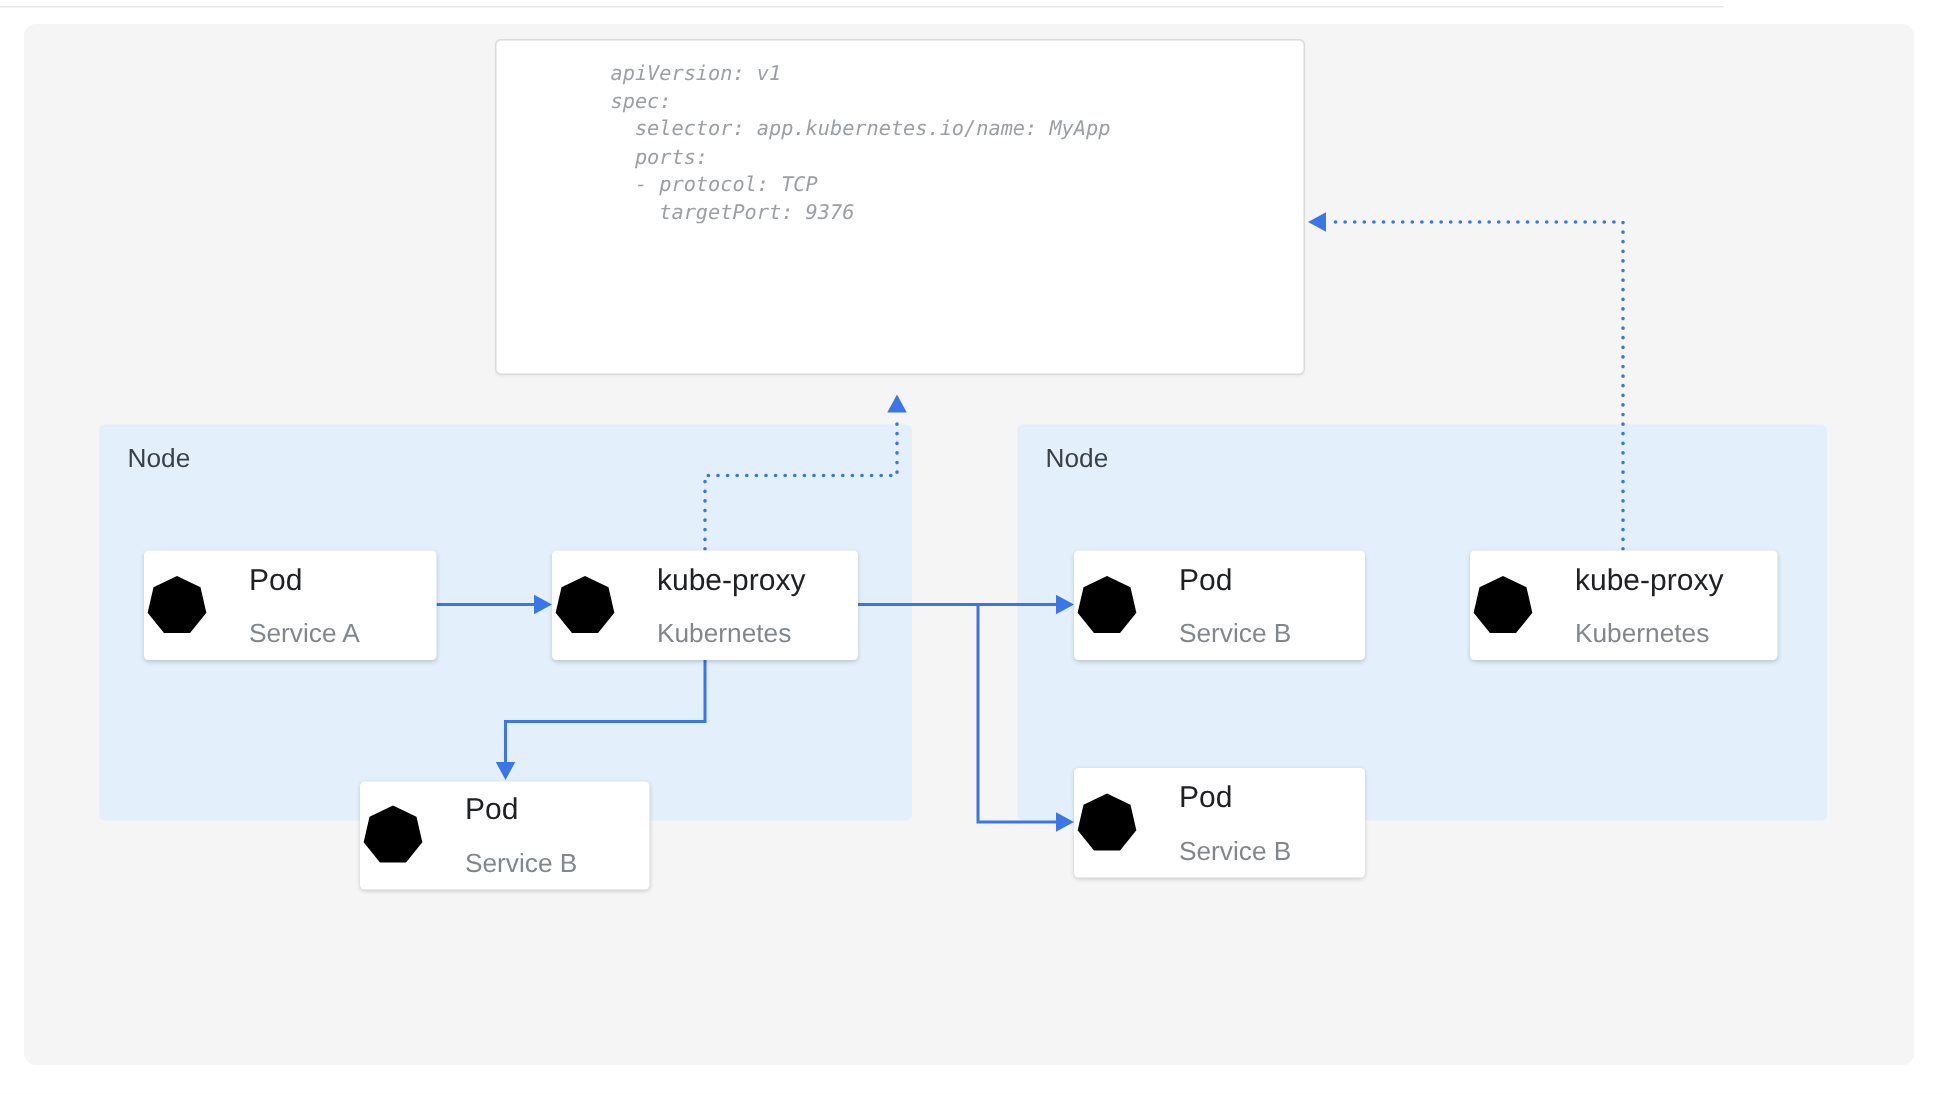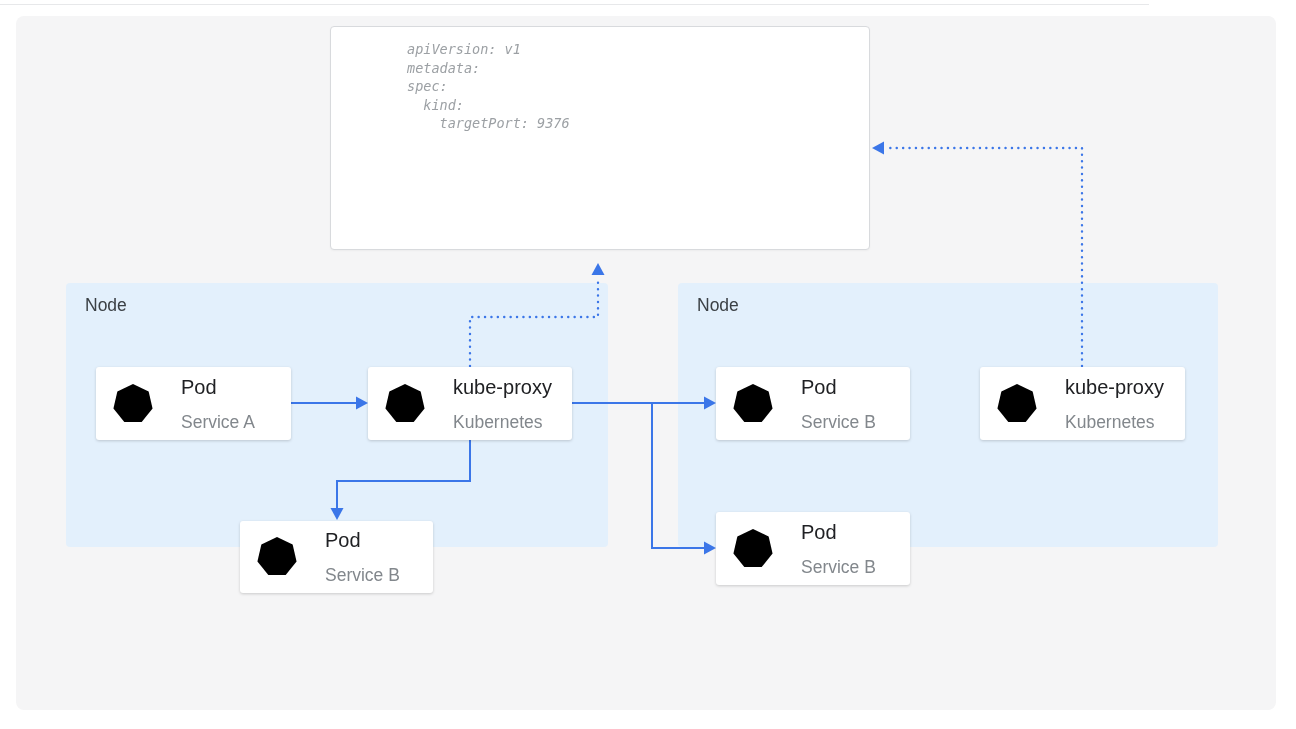--- a/index.html
+++ b/index.html
@@ -53,21 +53,21 @@
   .wire{stroke:var(--accent-blue);stroke-width:2;fill:none;}
   .wire-dotted{
     stroke:var(--accent-blue);stroke-width:2.4;fill:none;
     stroke-dasharray:0.1 6.3;stroke-linecap:round;
   }
   .arrowhead{fill:var(--accent-blue);stroke:none;}
   
   .card{
     position:absolute;height:73px;background:var(--card-bg);border-radius:3px;
     box-shadow:0 1px 3px rgba(0,0,0,.18);z-index:4;
-    display:flex;align-items:center;box-sizing:border-box;padding-left:16px;
+    display:flex;align-items:center;box-sizing:border-box;padding-left:1px;
   }
   .k8s{width:42px;height:42px;flex:0 0 42px;margin-right:27px;}
   .card-title{font-size:20px;line-height:25px;color:var(--title-text);}
   .card-subtitle{font-size:17.5px;line-height:22px;color:var(--subtitle-text);margin-top:11px;}
   .card-a  {left:96px; top:367px;width:195px;}
   .card-kpl{left:368px;top:367px;width:204px;}
   .card-b1 {left:240px;top:521px;width:193px;height:72px;}
   .card-b2 {left:716px;top:367px;width:194px;}
   .card-b3 {left:716px;top:512px;width:194px;}
   .card-kpr{left:980px;top:367px;width:205px;}
@@ -86,23 +86,24 @@
   </defs>
 </svg>
 
 <div class="page">
   <div class="hairline"></div>
 
   <div class="canvas"></div>
 
   <div class="yaml-box">
     <div class="yline"><span>apiVersion: v1</span></div>
-    <div class="yline"><span>metadata:</span></div>
     <div class="yline"><span>spec:</span></div>
-    <div class="yline"><span>  kind:</span></div>
+    <div class="yline"><span>  selector: app.kubernetes.io/name: MyApp</span></div>
+    <div class="yline"><span>  ports:</span></div>
+    <div class="yline"><span>  - protocol: TCP</span></div>
     <div class="yline"><span>    targetPort: 9376</span></div>
   </div>
 
   <div class="node node-left">
     <div class="node-label">Node</div>
   </div>
   <div class="node node-right">
     <div class="node-label">Node</div>
   </div>
 

